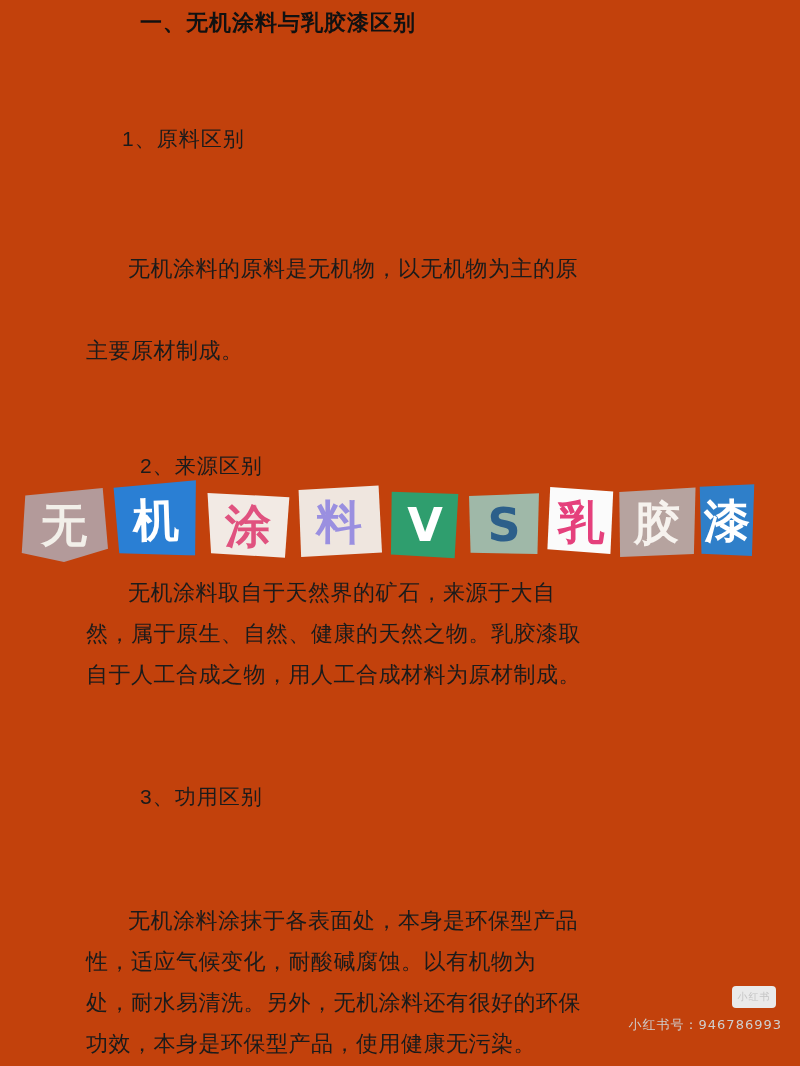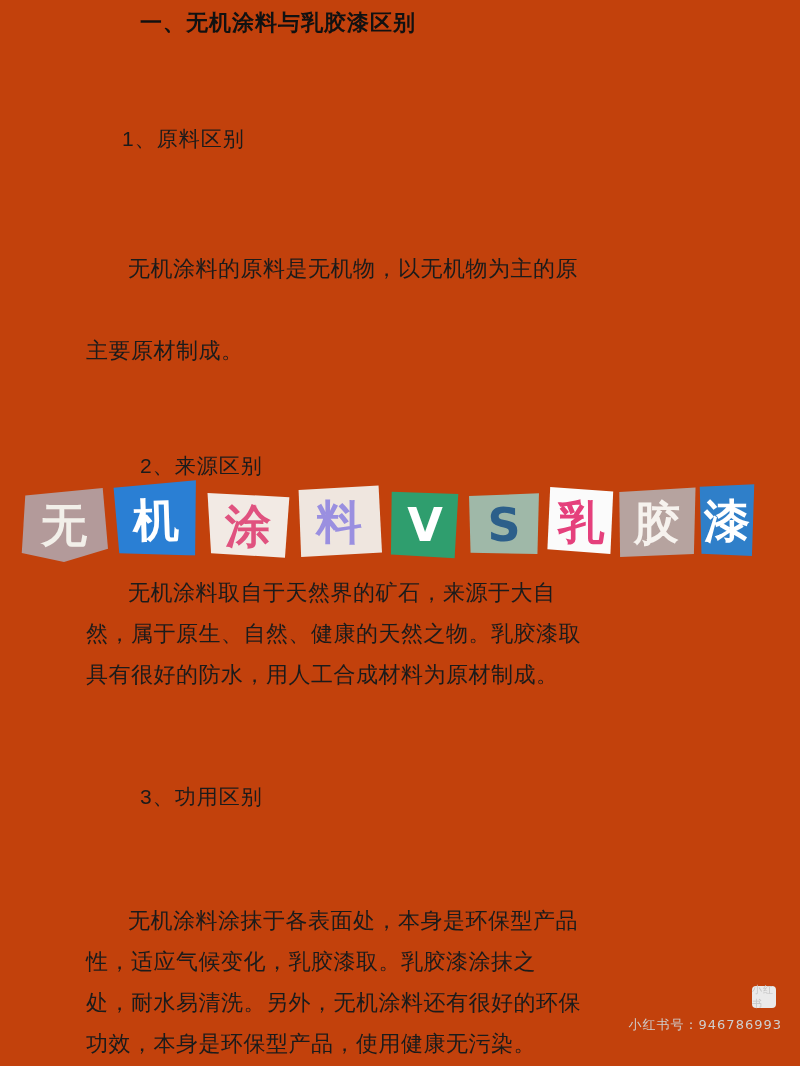--- a/index.html
+++ b/index.html
@@ -84,21 +84,21 @@
         clip-path: polygon(6% 4%, 96% 10%, 92% 92%, 2% 86%); color:#e5407c; }
   .t8 { left: 608px; top: 8px;  width: 82px;  height: 74px; background: #b6a39f;
         clip-path: polygon(4% 8%, 97% 2%, 95% 92%, 5% 96%); color:#f6f2ee; }
   .t9 { left: 690px; top: 4px;  width: 58px;  height: 78px; background: #2f7fc9;
         clip-path: polygon(3% 6%, 97% 3%, 93% 95%, 6% 92%); color:#ffffff; }
 
   .watermark-logo {
     position: absolute;
     right: 24px;
     top: 986px;
-    width: 24px;
+    width: 44px;
     height: 22px;
     background: #eaeaea;
     border-radius: 4px;
     display: flex;
     align-items: center;
     justify-content: center;
     font-size: 10px;
     color: #c4c4c4;
     letter-spacing: 1px;
   }
@@ -138,28 +138,28 @@
     <div class="tile t5">V</div>
     <div class="tile t6">S</div>
     <div class="tile t7">乳</div>
     <div class="tile t8">胶</div>
     <div class="tile t9">漆</div>
   </div>
 
   <div class="para" style="left:86px; top:572px;">
     <span class="indent"></span><span>无机涂料取自于天然界的矿石，来源于大自</span><br>
     <span>然，属于原生、自然、健康的天然之物。乳胶漆取</span><br>
-    <span>具有很好的防水，用人工合成材料为原材制成。</span>
+    <span>自于人工合成之物，用人工合成材料为原材制成。</span>
   </div>
 
   <div class="sub" style="left:140px; top:783px;">3、功用区别</div>
 
   <div class="para" style="left:86px; top:900px;">
     <span class="indent"></span><span>无机涂料涂抹于各表面处，本身是环保型产品</span><br>
-    <span>性，适应气候变化，乳胶漆取。乳胶漆涂抹之</span><br>
+    <span>性，适应气候变化，耐酸碱腐蚀。以有机物为</span><br>
     <span>处，耐水易清洗。另外，无机涂料还有很好的环保</span><br>
     <span>功效，本身是环保型产品，使用健康无污染。</span>
   </div>
 
   <div class="watermark-logo">小红书</div>
   <div class="watermark-id">小红书号：946786993</div>
 
 </div>
 
 </body></html>

